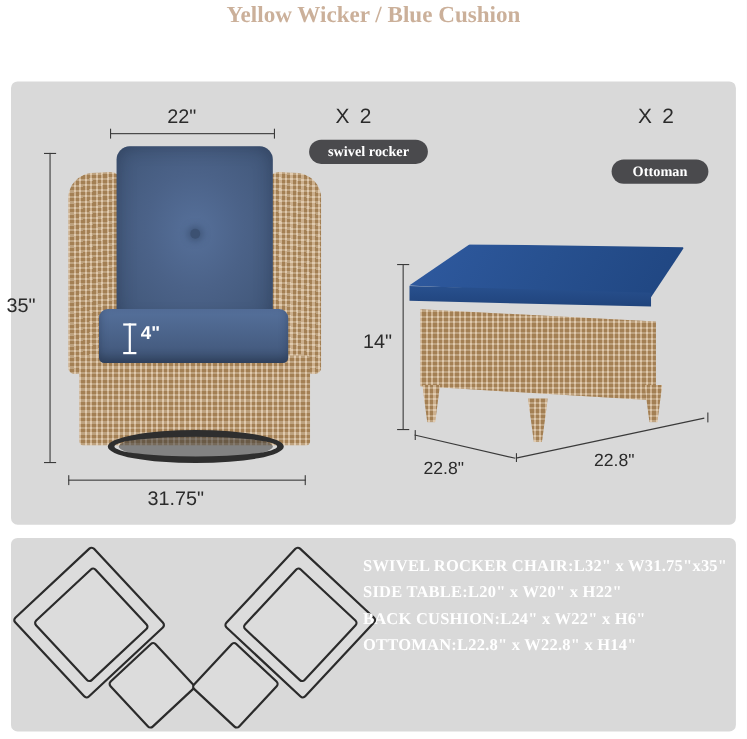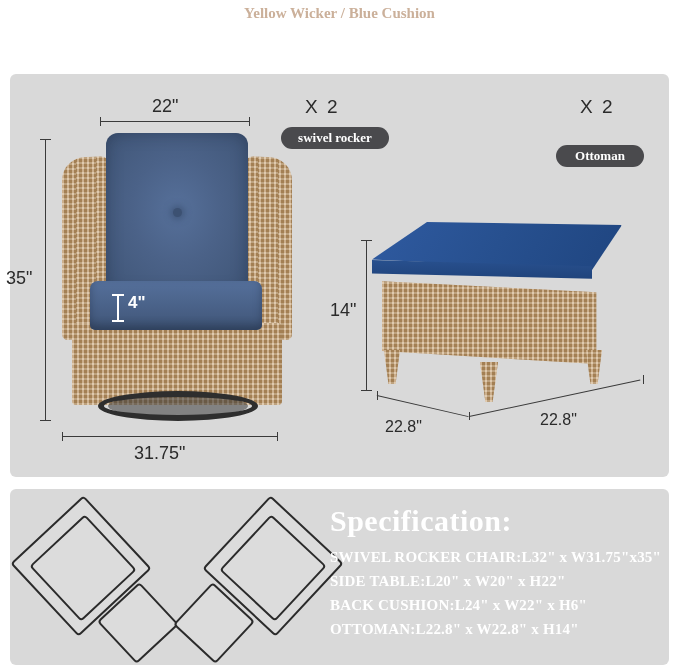--- a/index.html
+++ b/index.html
@@ -22,21 +22,21 @@
     font-size:33px;
     letter-spacing:.3px;
     color:#c9a589;
     margin:0;
     padding-top:2px;
     line-height:38px;
   }
   .subtitle{
     font-family:"Liberation Serif", serif;
     font-weight:700;
-    font-size:15px;
+    font-size:21px;
     color:#cbb09a;
     margin:0;
     line-height:26px;
   }
 
   
   .panel{
     position:absolute;
     background:#d9d9d9;
     border-radius:6px;
@@ -296,18 +296,17 @@
 
   <div class="tv-shape" style="left:84px;top:96px;width:54px;height:54px;transform:rotate(-43deg);"></div>
 
   <div class="tv-shape" style="left:198px;top:18px;width:96px;height:96px;transform:rotate(43deg);"></div>
   <div class="tv-shape" style="left:210px;top:32px;width:72px;height:72px;transform:rotate(43deg);"></div>
 
   <div class="tv-shape" style="left:160px;top:96px;width:54px;height:54px;transform:rotate(43deg);"></div>
 </div>
 
 <div class="spec">
-  <div class="spec-title">Specification:</div>
   <div class="spec-line">SWIVEL ROCKER CHAIR:L32" x W31.75"x35"</div>
   <div class="spec-line">SIDE TABLE:L20" x W20" x H22"</div>
   <div class="spec-line">BACK CUSHION:L24" x W22" x H6"</div>
   <div class="spec-line">OTTOMAN:L22.8" x W22.8" x H14"</div>
 </div>
 
 </body></html>

